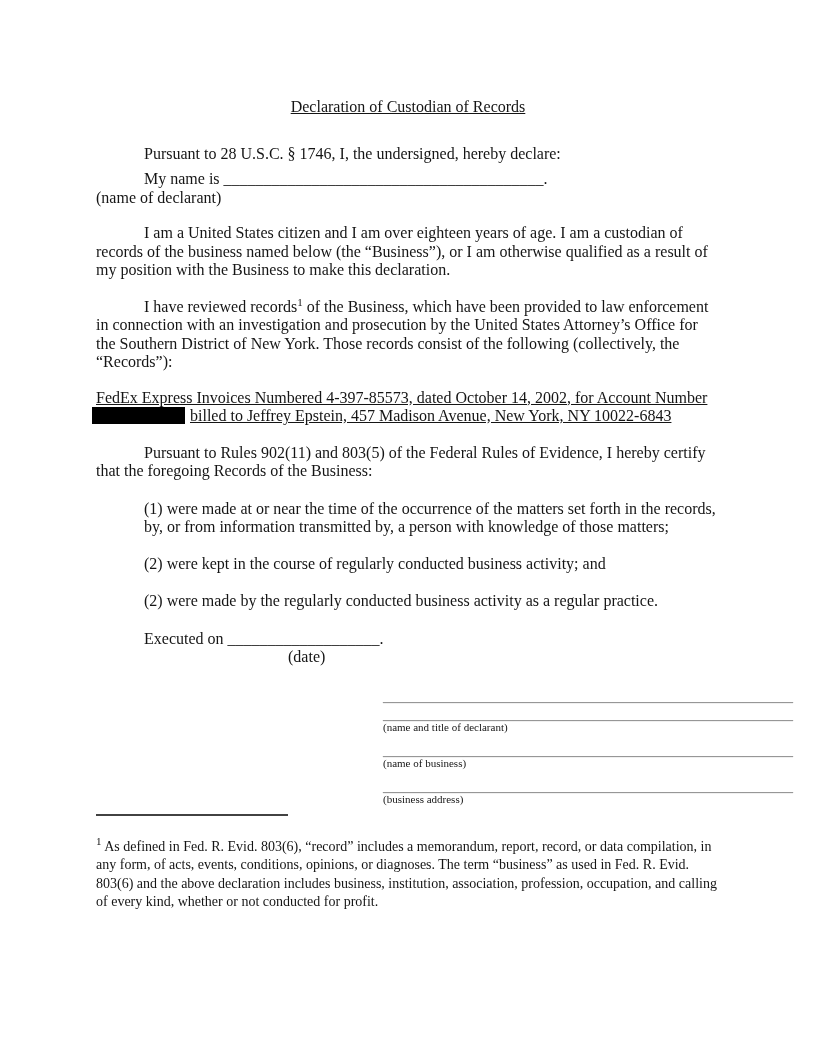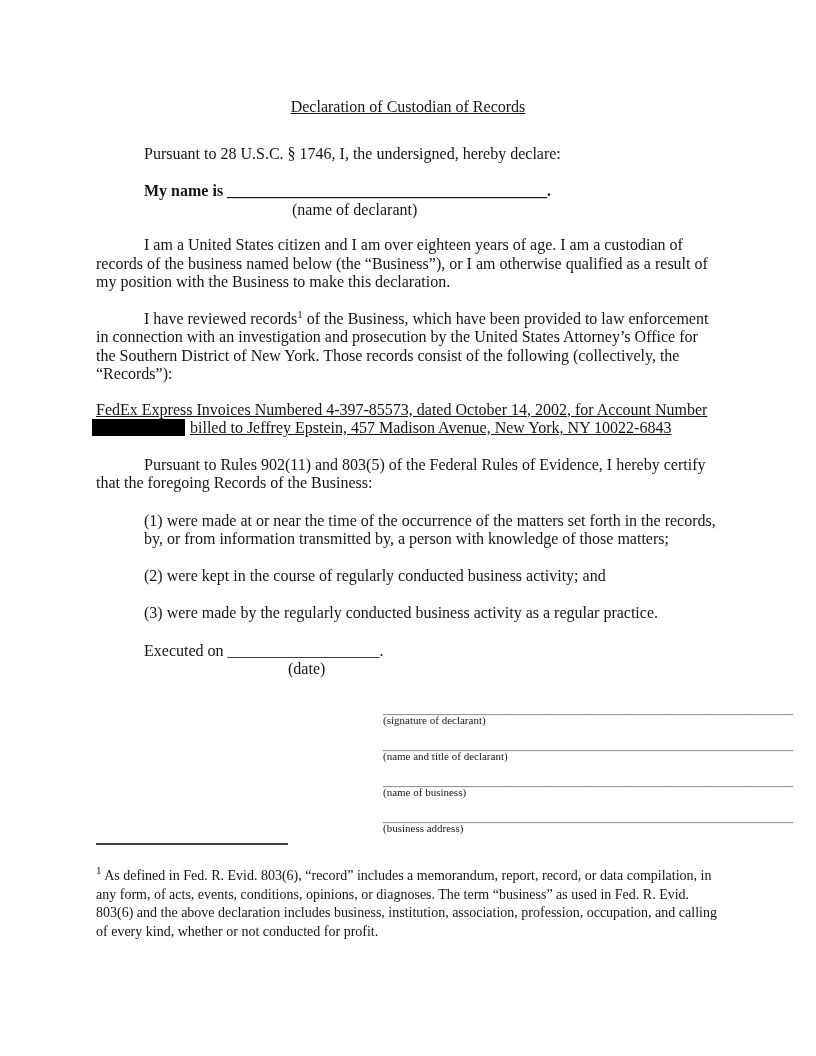--- a/index.html
+++ b/index.html
@@ -19,22 +19,22 @@
   }
   p { margin: 0; }
   .doc-title {
     text-align: center;
     text-decoration: underline;
     margin: 0;
     font-weight: normal;
     font-size: 16px;
   }
   .p-intro    { margin-top: 28px;   text-indent: 48px; }
-  .p-name     { margin-top: 19px;   text-indent: 48px; font-weight: bold; }
-  .caption-name { margin-left: 196px; }
+  .p-name     { margin-top: 7px;   text-indent: 48px; }
+  .caption-name { }
   .p-citizen  { margin-top: 17px;   text-indent: 48px; }
   .p-records  { margin-top: 18px;   text-indent: 48px; }
   .p-fedex    { margin-top: 17px; }
   .p-certify  { margin-top: 18px;   text-indent: 48px; }
   .item-1     { margin: 19px 0 0 48px; }
   .item-2     { margin: 18px 0 0 48px; }
   .item-3     { margin: 18.5px 0 0 48px; }
   .p-declare  { margin-top: 17px;   text-indent: 48px; }
   .p-executed { margin-top: 19.5px; text-indent: 48px; }
   .caption-date { margin-left: 192px; }
@@ -93,30 +93,29 @@
   <p class="p-citizen">I am a United States citizen and I am over eighteen years of age.  I am a custodian of records of the business named below (the “Business”), or I am otherwise qualified as a result of my position with the Business to make this declaration.</p>
 
   <p class="p-records"><span>I have reviewed records</span><sup>1</sup><span> of the Business, which have been provided to law enforcement in connection with an investigation and prosecution by the United States Attorney’s Office for the Southern District of New York.  Those records consist of the following (collectively, the “Records”):</span></p>
 
   <p class="p-fedex"><span class="u">FedEx Express Invoices Numbered 4-397-85573, dated October 14, 2002, for Account Number</span><br><span class="redaction"></span><span class="u">billed to Jeffrey Epstein, 457 Madison Avenue, New York, NY 10022-6843</span></p>
 
   <p class="p-certify">Pursuant to Rules 902(11) and 803(5) of the Federal Rules of Evidence, I hereby certify that the foregoing Records of the Business:</p>
 
   <p class="item-1">(1) were made at or near the time of the occurrence of the matters set forth in the records, by, or from information transmitted by, a person with knowledge of those matters;</p>
   <p class="item-2">(2) were kept in the course of regularly conducted business activity; and</p>
-  <p class="item-3">(3) were made by the regularly conducted business activity as a regular practice.</p>
+  <p class="item-3">(2) were made by the regularly conducted business activity as a regular practice.</p>
 
 
   <p class="p-executed"><span>Executed on </span><span>___________________</span><span>.</span></p>
   <p class="caption-date">(date)</p>
 
   <div class="sig-block">
     <div class="sig-unit">
       <div class="sig-line">_________________________________________</div>
-      <div class="sig-label">(signature of declarant)</div>
     </div>
     <div class="sig-unit">
       <div class="sig-line">_________________________________________</div>
       <div class="sig-label">(name and title of declarant)</div>
     </div>
     <div class="sig-unit">
       <div class="sig-line">_________________________________________</div>
       <div class="sig-label">(name of business)</div>
     </div>
     <div class="sig-unit">

